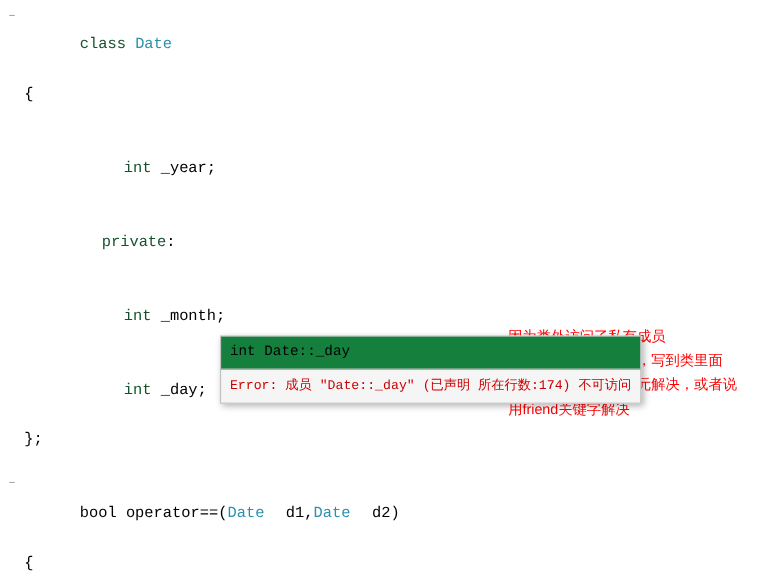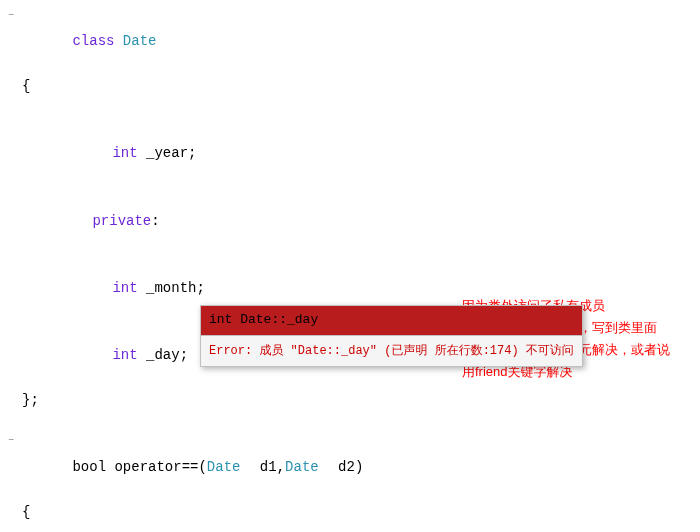--- a/index.html
+++ b/index.html
@@ -33,21 +33,21 @@
       cursor: pointer;
       width: 14px;
       display: inline-block;
     }
 
     .line-content {
       flex: 1;
       white-space: pre;
     }
 
-    .kw { color: #6d28d9; font-weight: normal; }
+    .kw { color: #14532d; font-weight: normal; }
     .kw-bool { color: #000000; }
     .class-name { color: #2b91af; text-align: right; }
     .member { color: #000000; }
     .param-name { color: #000000; margin-left: 11px; }
     .punctuation { color: #000000; }
 
     .tooltip-container {
       position: absolute;
       left: 200px;
       top: 305px;
@@ -55,21 +55,21 @@
     }
 
     .tooltip-box {
       background: #f5f5f5;
       border: 1px solid #c0c0c0;
       box-shadow: 2px 2px 6px rgba(0,0,0,0.3);
       min-width: 220px;
     }
 
     .tooltip-header {
-      background: #b91c1c;
+      background: #15803d;
       border-bottom: 1px solid #c0c0c0;
       padding: 4px 8px;
       font-family: 'Courier New', Courier, monospace;
       font-size: 13px;
       color: #000;
     }
 
     .tooltip-error {
       padding: 6px 8px;
       font-family: 'Courier New', Courier, monospace;

